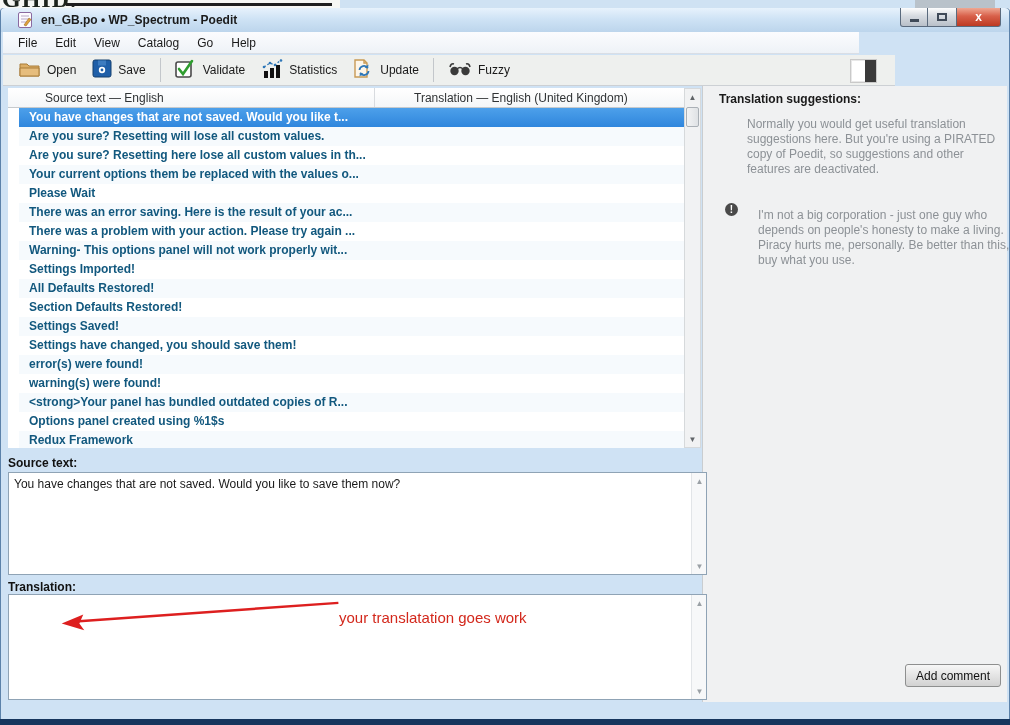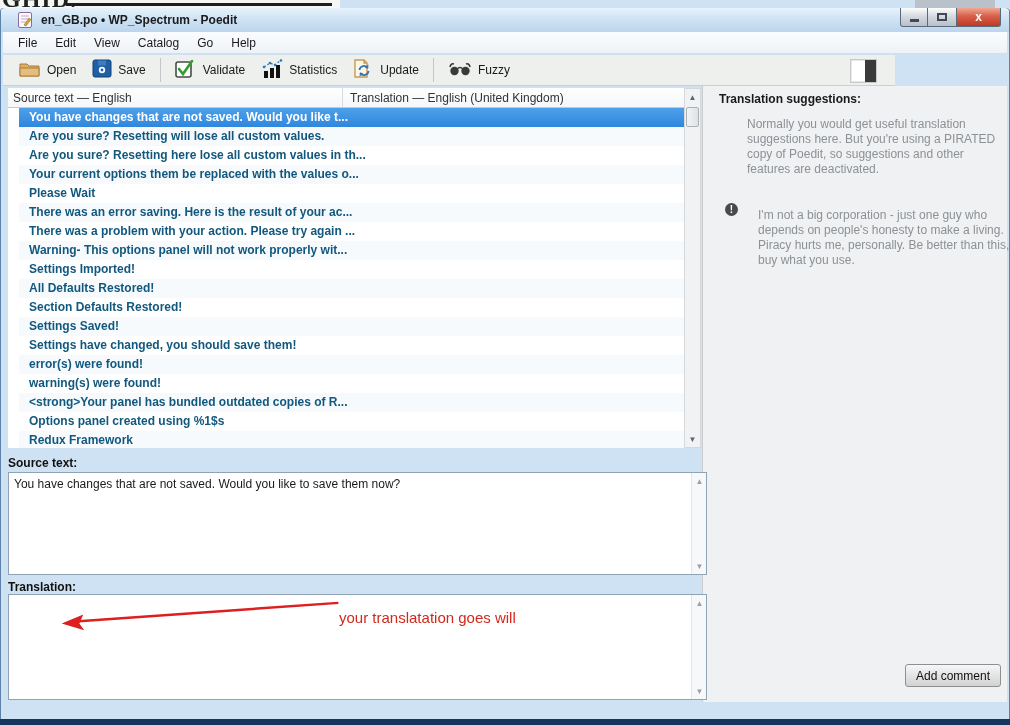--- a/index.html
+++ b/index.html
@@ -22,33 +22,33 @@
   .title-text { position:absolute; left:40px; top:5px; font-size:12px; color:#1b1b1b;font-weight:bold; }
   .win-buttons { position:absolute; right:8px; top:0; height:19px; display:flex; }
   .win-btn { width:28px; height:19px; border:1px solid #5a6a7d; border-top:none; background:linear-gradient(#fdfdfd,#d5dae0 45%,#b9c0c9); display:flex; align-items:center; justify-content:center; }
   .win-btn.min { border-radius:0 0 0 3px; }
   .win-btn.max { border-left:none; border-right:none; }
   .win-btn.close { width:45px; border-radius:0 0 3px 0; background:linear-gradient(#efa893,#d8604a 45%,#bd3a22); color:#fff; font-weight:bold; font-size:12px; }
   .glyph-min { width:9px; height:3px; background:#3f4a58; margin-top:7px; }
   .glyph-max { width:10px; height:8px; border:2px solid #3f4a58; background:transparent; }
 
   
-  .menubar { left:3px; top:32px; width:1004px; height:22px; background:linear-gradient(#fbfcfe,#eef2f7); border-bottom:1px solid #d9dee5; display:flex; align-items:center; padding-left:6px; }
+  .menubar { left:3px; top:32px; width:856px; height:22px; background:linear-gradient(#fbfcfe,#eef2f7); border-bottom:1px solid #d9dee5; display:flex; align-items:center; padding-left:6px; }
   .menu-item { font-size:12px; color:#1a1a1a; padding:3px 9px; cursor:default; }
 
   
   .toolbar { left:3px; top:55px; width:892px; height:31px; background:#eef0ee; border-bottom:1px solid #ccd0d4; display:flex; align-items:center; padding-left:8px; }
   .tb-btn { display:flex; align-items:center; gap:6px; padding:4px 8px; font-size:12px; color:#1a1a1a; }
   .tb-sep { width:1px; height:24px; background:#c3c7cb; margin:0 6px; }
   .sidebar-toggle { position:absolute; right:18px; top:4px; width:27px; height:24px; border:1px solid #c9c9c9; background:#fff; box-shadow:inset 0 0 0 1px #e8e8e8; }
   .sidebar-toggle .dark { position:absolute; right:0; top:0; width:11px; height:100%; background:#3a3a3a; }
 
   
   .list-header { left:8px; top:88px; width:676px; height:20px; background:linear-gradient(#ffffff,#f4f6f8); border-bottom:1px solid #c6cacd; display:flex; font-size:12px; color:#303335; }
-  .hdr-cell { padding:3px 0 0 4px; }
+  .hdr-cell { padding:3px 0 0 4px;margin-left:32px; }
   .hdr-src { width:335px; border-right:1px solid #d8dbdf; padding-left:5px; }
   .hdr-tr { flex:1; padding-left:7px; }
   .list-rows { left:8px; top:108px; width:676px; height:340px; background:#fff; overflow:hidden; }
   .row { position:relative; height:19px; line-height:19px; white-space:nowrap; overflow:hidden; }
   .row .row-bg { position:absolute; left:11px; right:0; top:0; bottom:0; }
   .row.alt .row-bg { background:#f6fafd; }
   .row .row-text { position:absolute; left:21px; top:0; font-size:12px; font-weight:bold; color:#12587e; }
   .row.selected .row-bg { background:linear-gradient(#4da0ea,#2f86dd); }
   .row.selected .row-text { color:#fff; }
 
@@ -311,21 +311,21 @@
     <div class="sb-arrow down">▼</div>
   </div>
 </div>
 
 <span class="abs field-label lbl-translation">Translation:</span>
 <div class="abs text-box box-translation">
   <svg class="annot-svg" viewBox="0 0 699 106">
     <line x1="330" y1="8" x2="62" y2="27" stroke="#dd1f1f" stroke-width="2.5"></line>
     <polygon points="48,29 70,20 66,29 71,36" fill="#dd1f1f"></polygon>
   </svg>
-  <span class="annot-text">your translatation goes will</span>
+  <span class="annot-text">your translatation goes work</span>
   <div class="box-sb">
     <div class="sb-arrow up">▲</div>
     <div class="sb-arrow down">▼</div>
   </div>
 </div>
 
 <div class="abs add-comment">
   <span>Add comment</span>
 </div>
 

